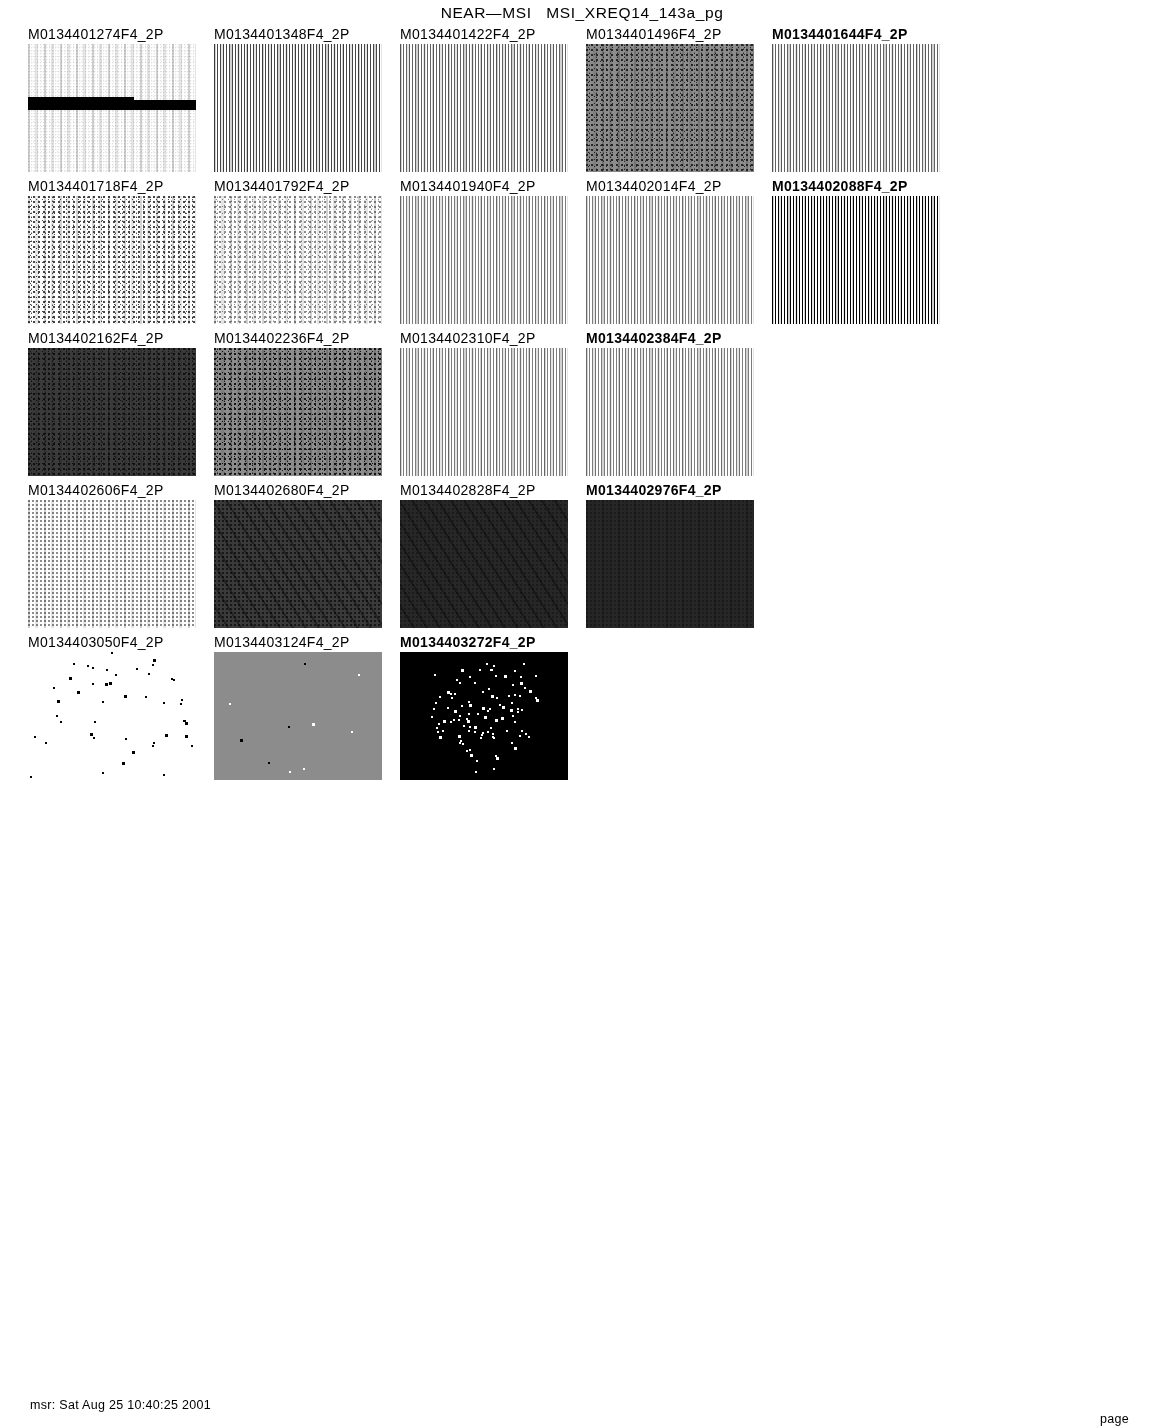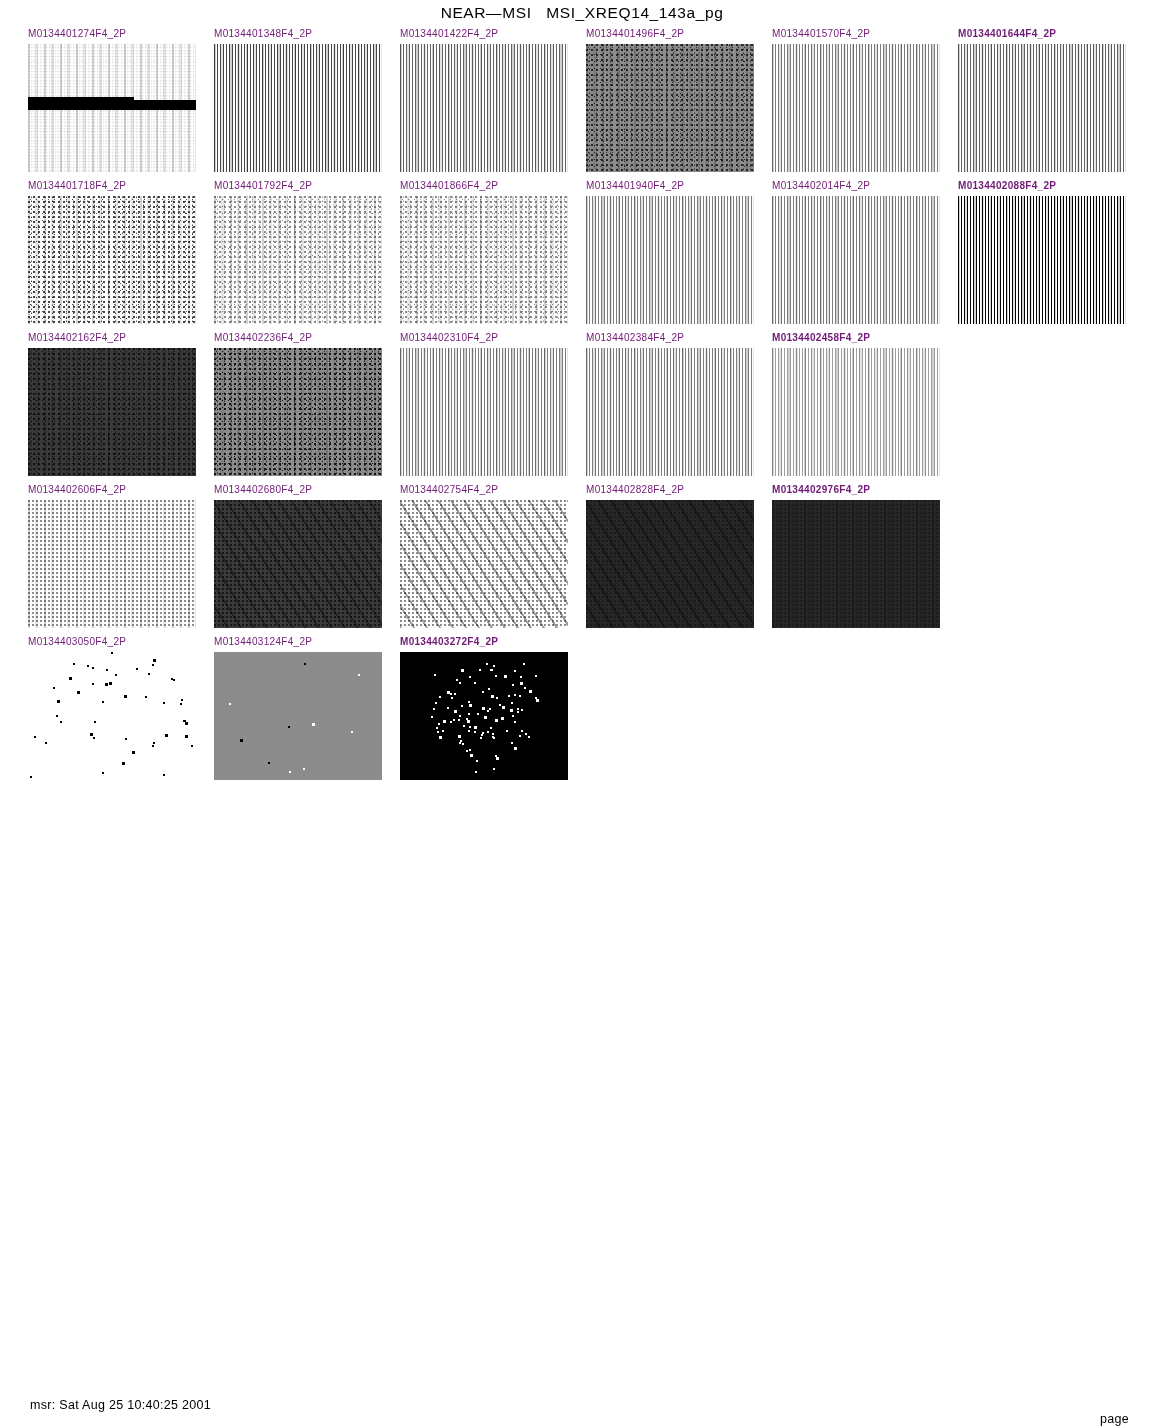--- a/index.html
+++ b/index.html
@@ -43,26 +43,26 @@
   }
 
   .frame-cell {
     width: 178px;
     margin-right: 8px;
     display: block;
   }
   .frame-cell:last-child { margin-right: 0; font-weight: bold; }
 
   .frame-label {
-    font-size: 10px;
+    font-size: 14px;
     line-height: 16px;
     letter-spacing: 0.3px;
     white-space: nowrap;
     margin: 0 0 2px 4px;
-    color: #701a75;
+    color: #000000;
   }
 
   .frame-img {
     width: 168px;
     height: 128px;
     position: relative;
     overflow: hidden;
     margin-left: 4px;
     background: #ffffff;
   }
@@ -196,51 +196,37 @@
         </div>
       </div>
       <div class="frame-cell">
         <div class="frame-label">M0134401496F4_2P</div>
         <div class="frame-img" style="background: rgb(140, 140, 140);">
           <div class="noise n-dots2 dens-medhigh"></div>
           <div class="vstripe"></div>
         </div>
       </div>
       <div class="frame-cell">
-        <div class="frame-label">M0134401570F4_2P</div>
-        <div class="frame-img" style="background: rgb(255, 255, 255);">
-          <div class="noise n-vlines dens-med"></div>
-          <div class="vstripe"></div>
-        </div>
-      </div>
-      <div class="frame-cell">
         <div class="frame-label">M0134401644F4_2P</div>
         <div class="frame-img" style="background: rgb(255, 255, 255);">
           <div class="noise n-vlines dens-medhigh"></div>
           <div class="vstripe"></div>
         </div>
       </div>
     </div>
     <div class="frame-row">
       <div class="frame-cell">
         <div class="frame-label">M0134401718F4_2P</div>
         <div class="frame-img" style="background: rgb(255, 255, 255);">
           <div class="noise n-dots2 dens-medhigh"></div>
           <div class="vstripe"></div>
         </div>
       </div>
       <div class="frame-cell">
         <div class="frame-label">M0134401792F4_2P</div>
-        <div class="frame-img" style="background: rgb(255, 255, 255);">
-          <div class="noise n-dots2 dens-medlow"></div>
-          <div class="vstripe"></div>
-        </div>
-      </div>
-      <div class="frame-cell">
-        <div class="frame-label">M0134401866F4_2P</div>
         <div class="frame-img" style="background: rgb(255, 255, 255);">
           <div class="noise n-dots2 dens-medlow"></div>
           <div class="vstripe"></div>
         </div>
       </div>
       <div class="frame-cell">
         <div class="frame-label">M0134401940F4_2P</div>
         <div class="frame-img" style="background: rgb(255, 255, 255);">
           <div class="noise n-vlines dens-med"></div>
           <div class="vstripe"></div>
@@ -283,47 +269,33 @@
           <div class="vstripe"></div>
         </div>
       </div>
       <div class="frame-cell">
         <div class="frame-label">M0134402384F4_2P</div>
         <div class="frame-img" style="background: rgb(255, 255, 255);">
           <div class="noise n-vlines dens-med"></div>
           <div class="vstripe"></div>
         </div>
       </div>
-      <div class="frame-cell">
-        <div class="frame-label">M0134402458F4_2P</div>
-        <div class="frame-img" style="background: rgb(255, 255, 255);">
-          <div class="noise n-vlines dens-medlow"></div>
-          <div class="vstripe"></div>
-        </div>
-      </div>
     </div>
     <div class="frame-row">
       <div class="frame-cell">
         <div class="frame-label">M0134402606F4_2P</div>
         <div class="frame-img" style="background: rgb(255, 255, 255);">
           <div class="noise n-coarse dens-medlow"></div>
           <div class="vstripe"></div>
         </div>
       </div>
       <div class="frame-cell">
         <div class="frame-label">M0134402680F4_2P</div>
         <div class="frame-img" style="background: rgb(58, 58, 58);">
           <div class="noise n-coarse dens-med"></div>
-          <div class="streak"></div>
-        </div>
-      </div>
-      <div class="frame-cell">
-        <div class="frame-label">M0134402754F4_2P</div>
-        <div class="frame-img" style="background: rgb(255, 255, 255);">
-          <div class="noise n-coarse dens-medlow"></div>
           <div class="streak"></div>
         </div>
       </div>
       <div class="frame-cell">
         <div class="frame-label">M0134402828F4_2P</div>
         <div class="frame-img" style="background: rgb(39, 39, 39);">
           <div class="noise n-coarse dens-light"></div>
           <div class="streak"></div>
         </div>
       </div>

